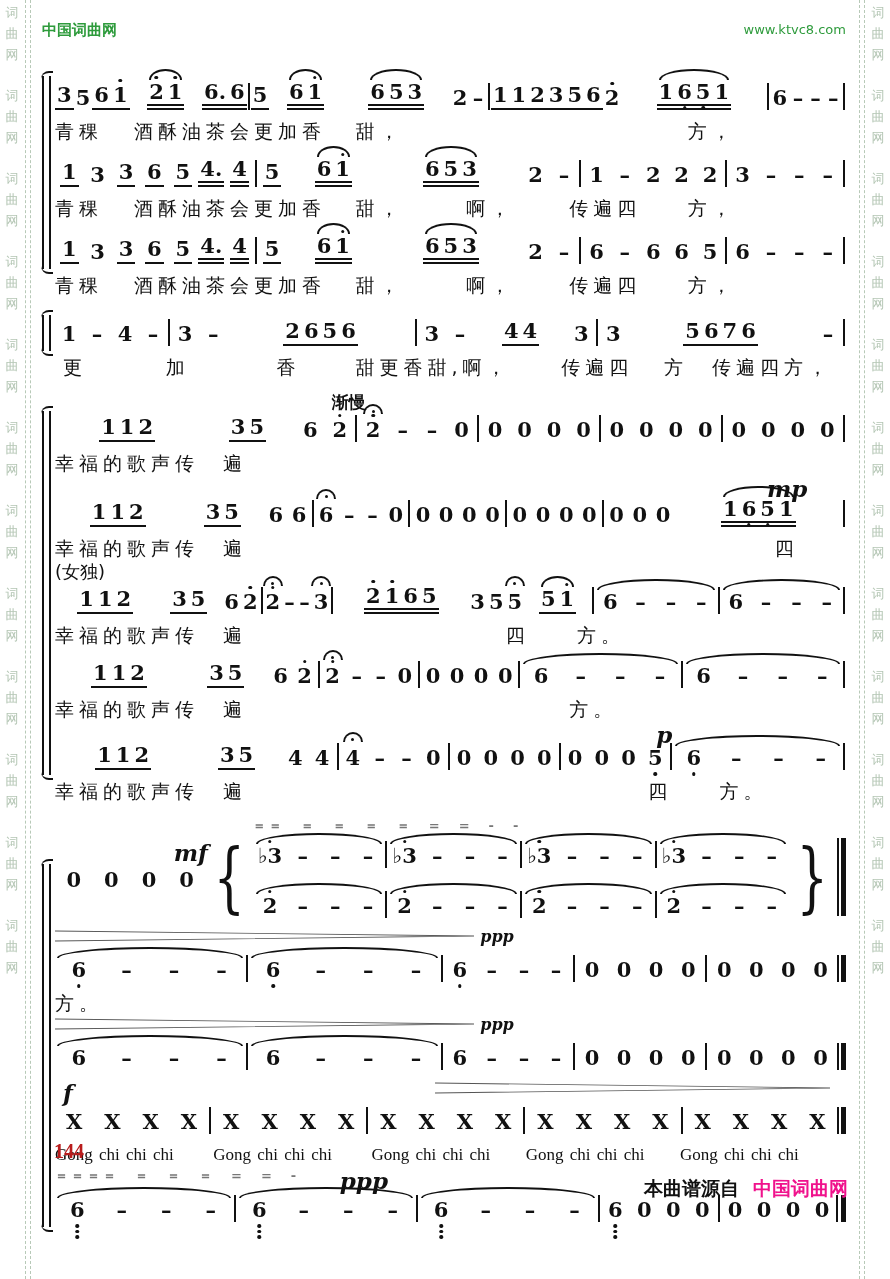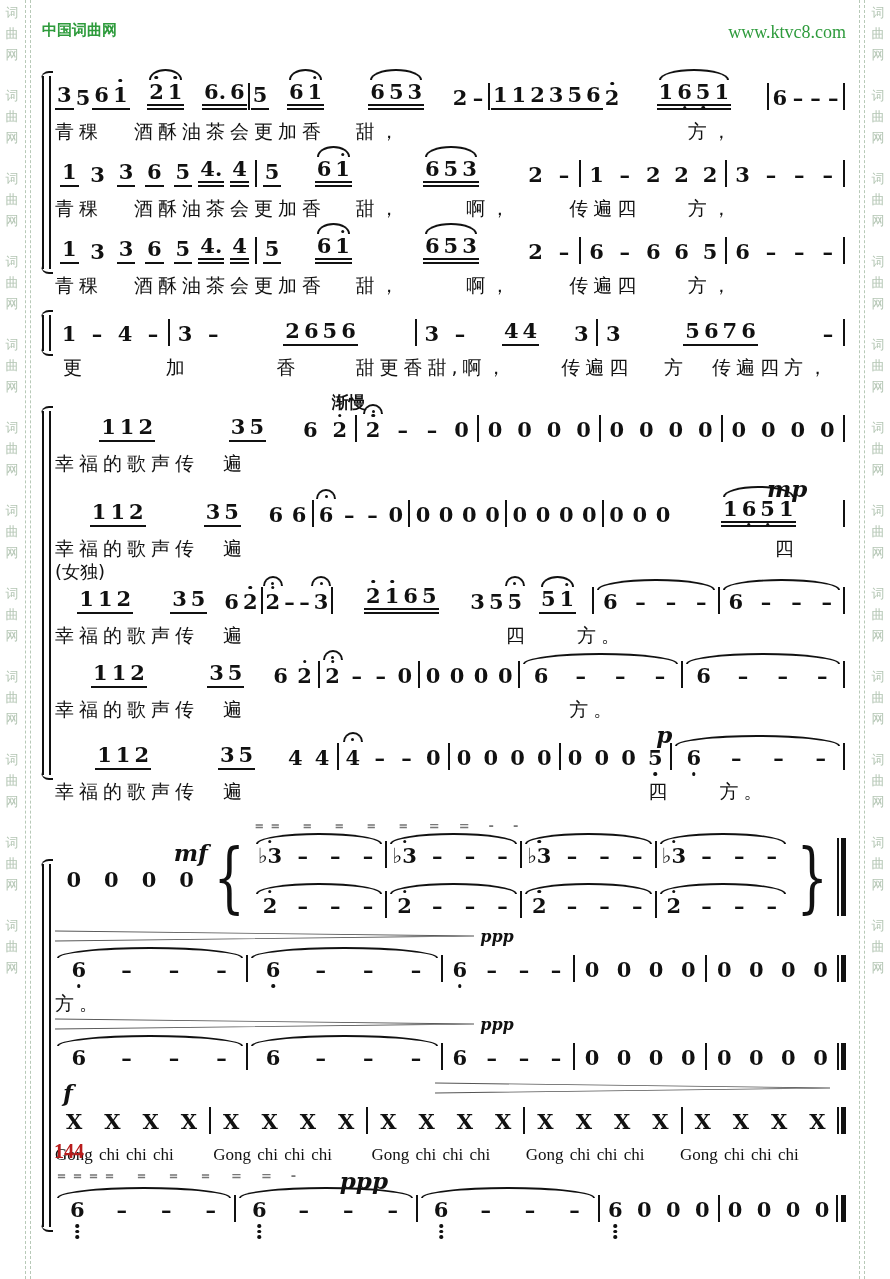--- a/index.html
+++ b/index.html
@@ -11,21 +11,21 @@
 .rail.left::after{content:"";position:absolute;right:4px;top:0;bottom:0;border-right:1px dashed #b7c9b7;}
 .rail.right{right:0;border-left:1px dashed #b7c9b7;}
 .rail.right::after{content:"";position:absolute;left:4px;top:0;bottom:0;border-left:1px dashed #b7c9b7;}
 .rail-text{position:absolute;top:6px;left:0;right:6px;display:flex;flex-direction:column;align-items:center;gap:27px;}
 .rail.right .rail-text{left:6px;right:0;}
 .rail-group{display:flex;flex-direction:column;gap:7px;font-size:13px;line-height:14px;}
 
 .content{position:absolute;left:42px;right:42px;top:0;bottom:0;}
 .header{position:relative;height:46px;padding-top:20px;}
 .logo{font-weight:bold;font-size:15px;}
-.url{position:absolute;right:2px;top:22px;font-size:18px;font-family:Liberation Serif, serif;}
+.url{position:absolute;right:2px;top:22px;font-size:13px;}
 
 .score{position:relative;padding-left:13px;padding-right:2px;}
 .system{position:relative;margin-bottom:8px;}
 .system.s2{margin-bottom:12px;}
 .system.s3{margin-bottom:14px;}
 .bracket{position:absolute;left:-13px;width:5px;border-left:2.5px solid #111;border-right:2px solid #111;}
 .bracket::before,.bracket::after{content:"";position:absolute;left:-3px;width:12px;height:6px;}
 .bracket::before{top:-5px;border-top:2.5px solid #111;border-top-left-radius:8px;}
 .bracket::after{bottom:-5px;border-bottom:2.5px solid #111;border-bottom-left-radius:8px;}
 .line{position:relative;}
@@ -1783,14 +1783,17 @@
               <span class="endbar">
                 <i class="thin"></i>
                 <i class="thick"></i>
               </span>
             </div>
           </div>
           <div class="bracket" style="top: 46.5px; height: 363.5px;"></div>
         </div>
       </div>
     <div class="pagenum">144</div>
+    <div class="source">
+      <span>本曲谱源自</span><span class="pink" style="color: rgb(240, 18, 140);">中国词曲网</span>
+    </div>
   </div>
 </div>
 
 </body></html>

